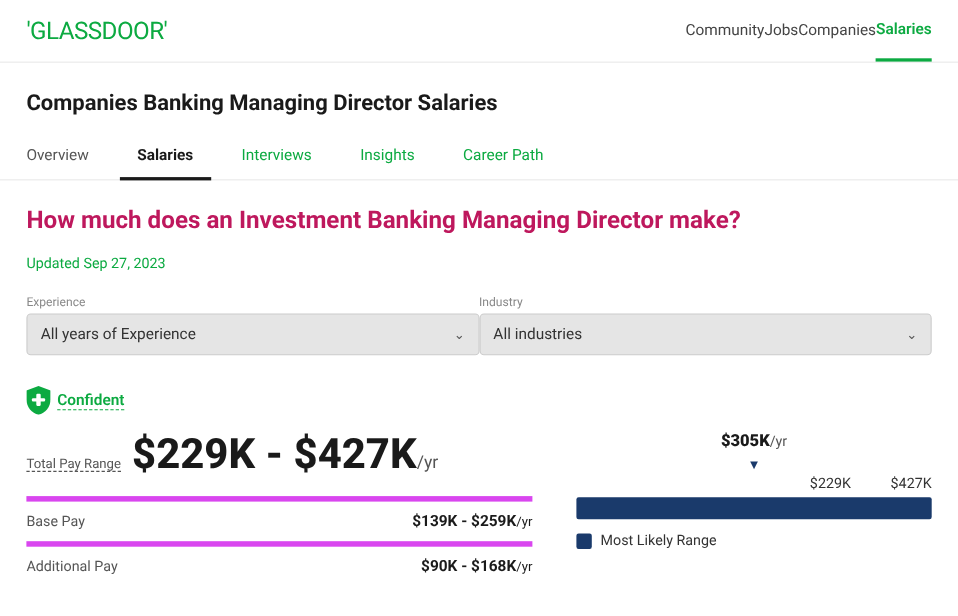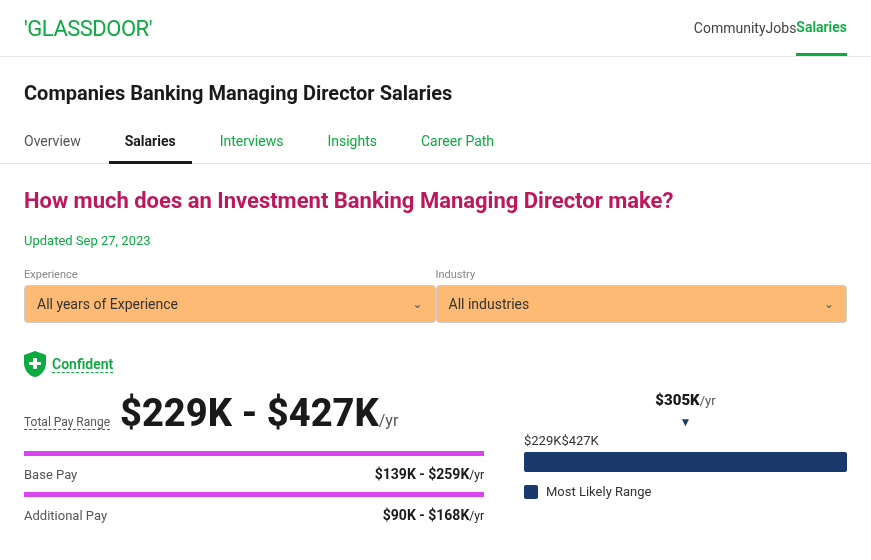--- a/index.html
+++ b/index.html
@@ -25,21 +25,21 @@
 
     
     .main { padding: 24px 24px; }
     .section-title { font-size: 22px; font-weight: 700; color: #be185d; margin-bottom: 20px; }
     .updated { font-size: 13px; color: #0caa41; margin-bottom: 20px; }
 
     
     .filters { display: flex; margin-bottom: 28px; }
     .filter-group { flex: 1; }
     .filter-label { font-size: 11px; color: #888; margin-bottom: 4px; }
-    .filter-select { width: 100%; border: 1px solid #ccc; border-radius: 4px; padding: 10px 12px; font-size: 14px; color: #333; display: flex; align-items: center; justify-content: space-between; cursor: pointer; background: #fdba74; }
+    .filter-select { width: 100%; border: 1px solid #ccc; border-radius: 4px; padding: 10px 12px; font-size: 14px; color: #333; display: flex; align-items: center; justify-content: space-between; cursor: pointer; background: #e5e5e5; }
     .filter-select .chevron { font-size: 12px; color: #555; }
 
     
     .confident-row { display: flex; align-items: center; margin-bottom: 14px; }
     .confident-badge { display: flex; align-items: center; gap: 6px; }
     .shield-icon { width: 22px; height: 26px; }
     .confident-text { color: #0caa41; font-size: 14px; font-weight: 600; border-bottom: 1px dashed #0caa41; cursor: pointer; }
 
     
     .pay-section { display: flex; gap: 40px; align-items: flex-start; }
@@ -53,33 +53,34 @@
 
     .base-pay-row, .additional-pay-row { display: flex; align-items: center; justify-content: space-between; padding: 10px 0; border-top: 5px solid #d946ef; }
     .pay-component-label { font-size: 13px; color: #555; }
     .pay-component-value { font-size: 14px; font-weight: 700; color: #1a1a1a; }
     .pay-yr { font-size: 12px; font-weight: 400; }
 
     
     .median-label { font-size: 15px; font-weight: 600; color: #1a1a1a; text-align: center; margin-bottom: 6px; }
     .median-label span { font-weight: 400; color: #555; font-size: 13px; }
     .caret-down { text-align: center; color: #1a3a6b; font-size: 12px; margin-bottom: 4px; }
-    .range-labels { display: flex; justify-content: flex-start; font-size: 13px; color: #333; margin-bottom: 4px; }
+    .range-labels { display: flex; justify-content: flex-end; font-size: 13px; color: #333; margin-bottom: 4px; gap: 36px; }
     .range-bar-container { height: 20px; background: #1a3a6b; border-radius: 2px; margin-bottom: 12px; }
     .legend { display: flex; align-items: center; gap: 8px; font-size: 13px; color: #333; text-align: right; }
     .legend-box { width: 14px; height: 14px; background: #1a3a6b; border-radius: 2px; }
   </style>
 </head>
 <body>
 
 <div class="header">
   <div class="logo">'GLASSDOOR'</div>
   <nav class="nav">
     <a class="nav-item">Community</a>
     <a class="nav-item">Jobs</a>
+    <a class="nav-item">Companies</a>
     <a class="nav-item active">Salaries</a>
   </nav>
 </div>
 
 <div class="page-header">
   <div class="page-title">Companies Banking Managing Director Salaries</div>
 </div>
 
 <div class="tabs">
   <div class="tab">Overview</div>

